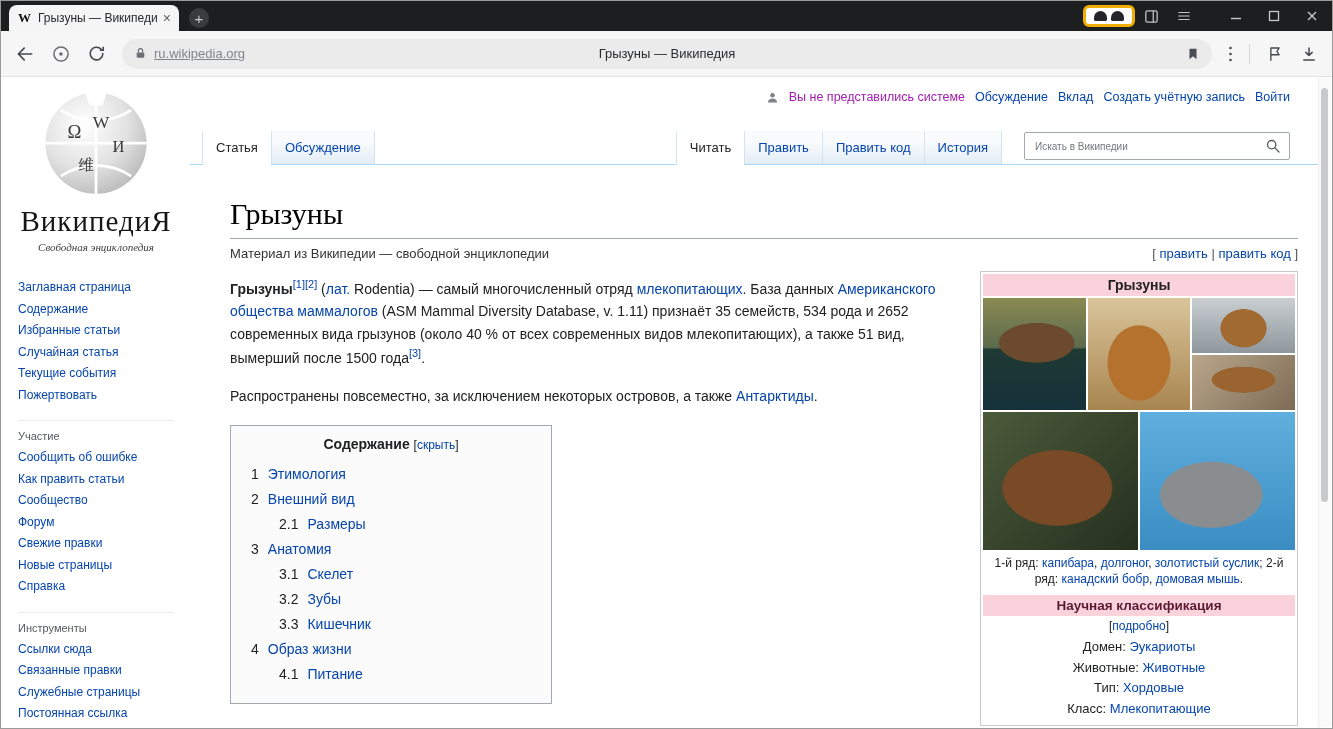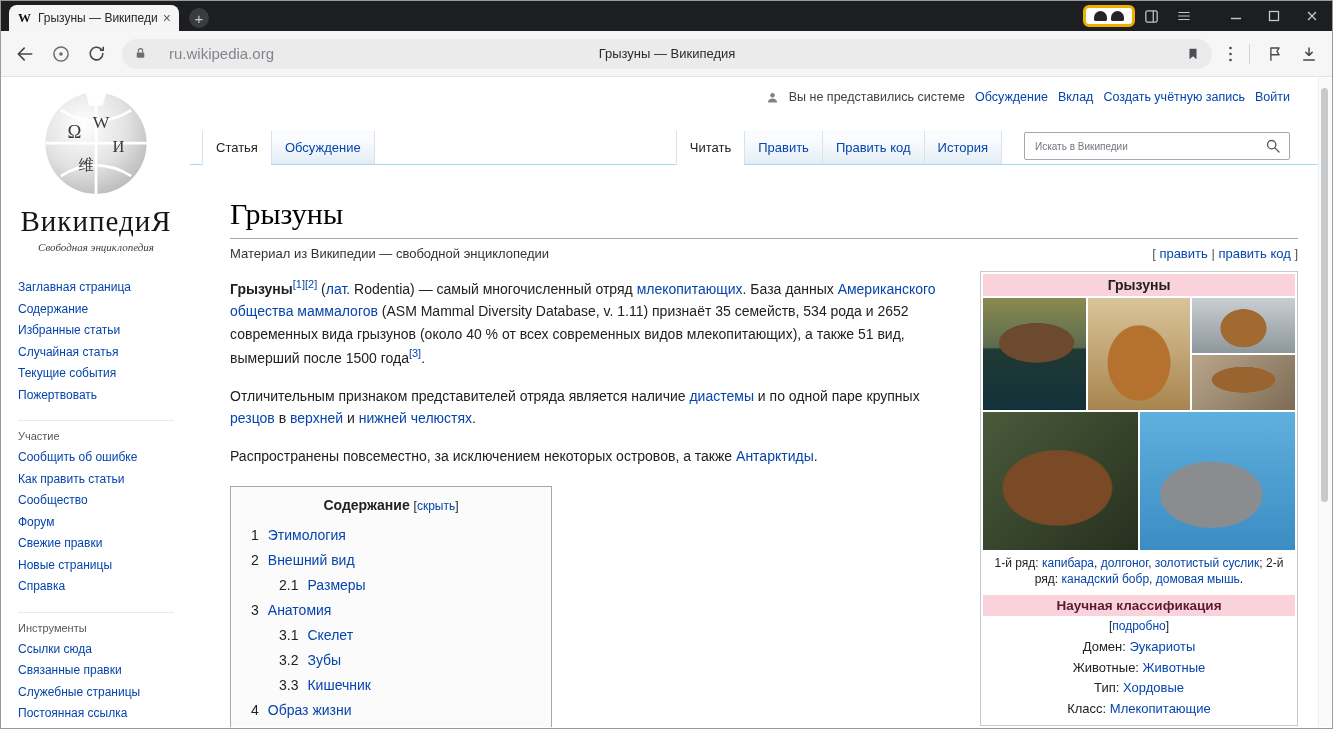--- a/index.html
+++ b/index.html
@@ -21,42 +21,42 @@
   .hump { width:13px; height:10px; background:#23252a; border-radius:7px 7px 2px 2px; }
   .tb-icon { margin-right:16px; display:flex; align-items:center; cursor:pointer; }
   .winctl { width:20px; margin-left:18px; display:flex; align-items:center; justify-content:center; cursor:pointer; }
 
   
   .toolbar { height:46px; background:#f6f6f7; border-bottom:1px solid #e2e2e4; display:flex; align-items:center;
              padding:0 14px; gap:16px; }
   .nav-icon { display:flex; align-items:center; cursor:pointer; }
   .addr { flex:1; height:30px; background:#ebebec; border-radius:15px; display:flex; align-items:center;
           padding:0 12px; position:relative; cursor:text; }
-  .addr-domain { color:#82868c; font-size:15px; margin-left:22px; z-index:1; }
+  .addr-domain { color:#82868c; font-size:13px; margin-left:7px; z-index:1;text-decoration:underline; }
   .addr-title { position:absolute; left:0; right:0; text-align:center; color:#2a2c2f; font-size:13px; }
   .addr-bookmark { margin-left:auto; z-index:1; cursor:pointer; display:flex; }
   .tb-divider { width:1px; height:20px; background:#d5d5d7; }
 
   
   .page { position:absolute; top:77px; left:1px; right:1px; bottom:1px; background:#fff; overflow:hidden;
           color:#202122; font-size:14px; }
   .sb { position:absolute; right:0; top:0; bottom:0; width:13px; background:#fafafa; border-left:1px solid #efefef; }
   .sb-thumb { position:absolute; right:3px; top:10px; width:7px; height:414px; background:#c8c9cb; border-radius:4px; cursor:grab; }
 
   .sidebar { position:absolute; left:0; top:0; width:188px; bottom:0; padding-top:8px; overflow:hidden; }
   .logo-wrap { text-align:center; }
   .wordmark { font-family:"Liberation Serif", serif; font-size:29px; color:#161616; letter-spacing:1px; margin-top:6px; }
   .tagline { font-family:"Liberation Serif", serif; font-style:italic; font-size:11px; color:#3c3c3c; margin-top:3px; }
   .nav-list { list-style:none; margin:24px 0 0 16px; padding:0; }
   .nav-list li { font-size:12px; color:#0645ad; line-height:21.5px; cursor:pointer; white-space:nowrap; }
   .nav-header { font-size:11px; color:#54595d; margin:14px 16px 5px 16px; padding-top:9px; border-top:1px solid #e9ebed; }
 
   .head { position:absolute; left:188px; right:13px; top:0; height:87px; }
   .personal { position:absolute; top:12px; right:28px; display:flex; gap:10px; font-size:12.5px; align-items:center; white-space:nowrap; }
-  .personal .notice { color:#404040; }
+  .personal .notice { color:#a21caf; }
   .plink { color:#0645ad; cursor:pointer; }
   .tabrow { position:absolute; left:0; right:0; bottom:0; height:35px; display:flex; align-items:flex-end; border-bottom:1px solid #a7d7f9; }
   .ptab { height:33px; line-height:33px; padding:0 13px; font-size:13px; color:#0645ad; white-space:nowrap; cursor:pointer;
           background:linear-gradient(to top,#e3edf5,#f9fbfd 70%); border-left:1px solid #d3e3f0; }
   .ptab.last { border-right:1px solid #d3e3f0; }
   .ptab.sel { background:#fff; color:#222; margin-bottom:-1px; height:34px; border-bottom:1px solid #fff; }
   .ltabs { display:flex; margin-left:12px; }
   .rtabs { display:flex; margin-left:auto; }
   .searchbox { margin:0 28px 4px 22px; width:266px; height:28px; border:1px solid #a2a9b1; border-radius:2px;
                background:#fff; display:flex; align-items:center; padding:0 8px; align-self:flex-end; }
@@ -327,21 +327,20 @@
         <div class="ib-details"><span>[</span><span class="l">подробно</span><span>]</span></div>
         <div class="ib-rows">
           <div class="ib-row"><span>Домен:</span> <span class="l">Эукариоты</span></div>
           <div class="ib-row"><span>Животные:</span> <span class="l">Животные</span></div>
           <div class="ib-row"><span>Тип:</span> <span class="l">Хордовые</span></div>
           <div class="ib-row"><span>Класс:</span> <span class="l">Млекопитающие</span></div>
         </div>
       </div>
 
       <p><span class="b">Грызуны</span><sup class="sup">[1]</sup><sup class="sup">[2]</sup><span> (</span><span class="l">лат.</span><span> Rodentia) — самый многочисленный отряд </span><span class="l">млекопитающих</span><span>. База данных </span><span class="l">Американского общества маммалогов</span><span> (ASM Mammal Diversity Database, v. 1.11) признаёт 35 семейств, 534 рода и 2652 современных вида грызунов (около 40 % от всех современных видов млекопитающих), а также 51 вид, вымерший после 1500 года</span><sup class="sup">[3]</sup><span>.</span></p>
-      <p><span>Отличительным признаком представителей отряда является наличие </span><span class="l">диастемы</span><span> и по одной паре крупных </span><span class="l">резцов</span><span> в </span><span class="l">верхней</span><span> и </span><span class="l">нижней челюстях</span><span>.</span></p>
       <p><span>Распространены повсеместно, за исключением некоторых островов, а также </span><span class="l">Антарктиды</span><span>.</span></p>
 
       
       <div class="toc">
         <div class="toc-title">
           <span class="toc-h">Содержание</span>
           <span class="toc-toggle"><span>[</span><span class="l">скрыть</span><span>]</span></span>
         </div>
         <ul>
           <li class="lv1"><span class="toc-num">1</span><span class="toc-label">Этимология</span></li>

